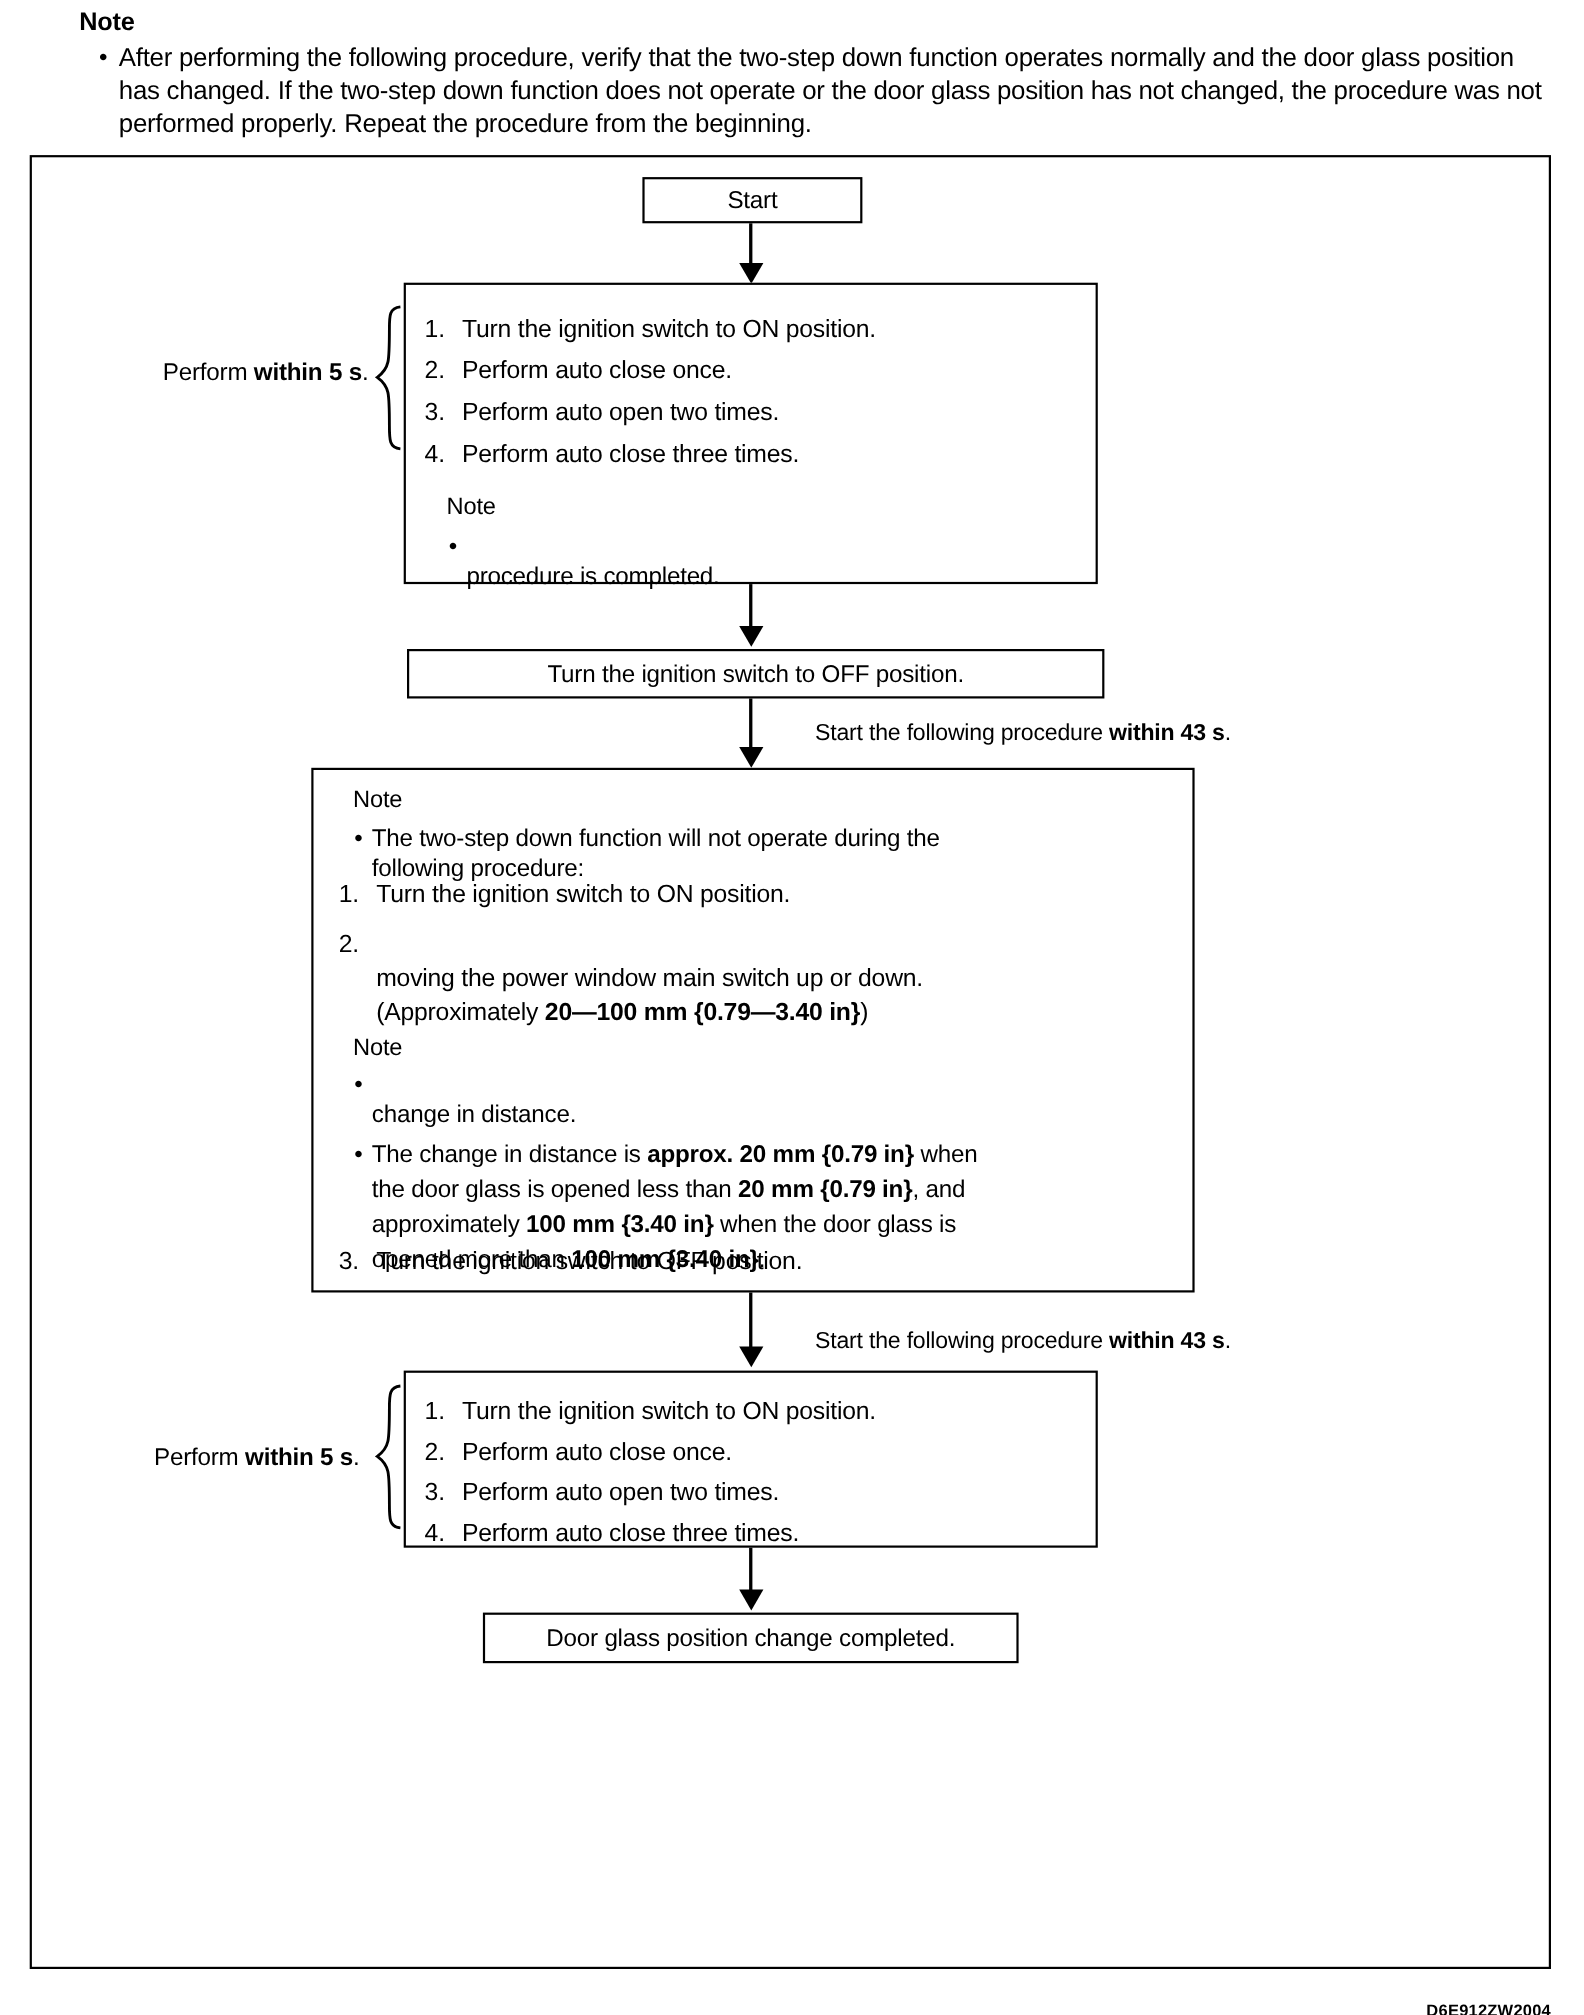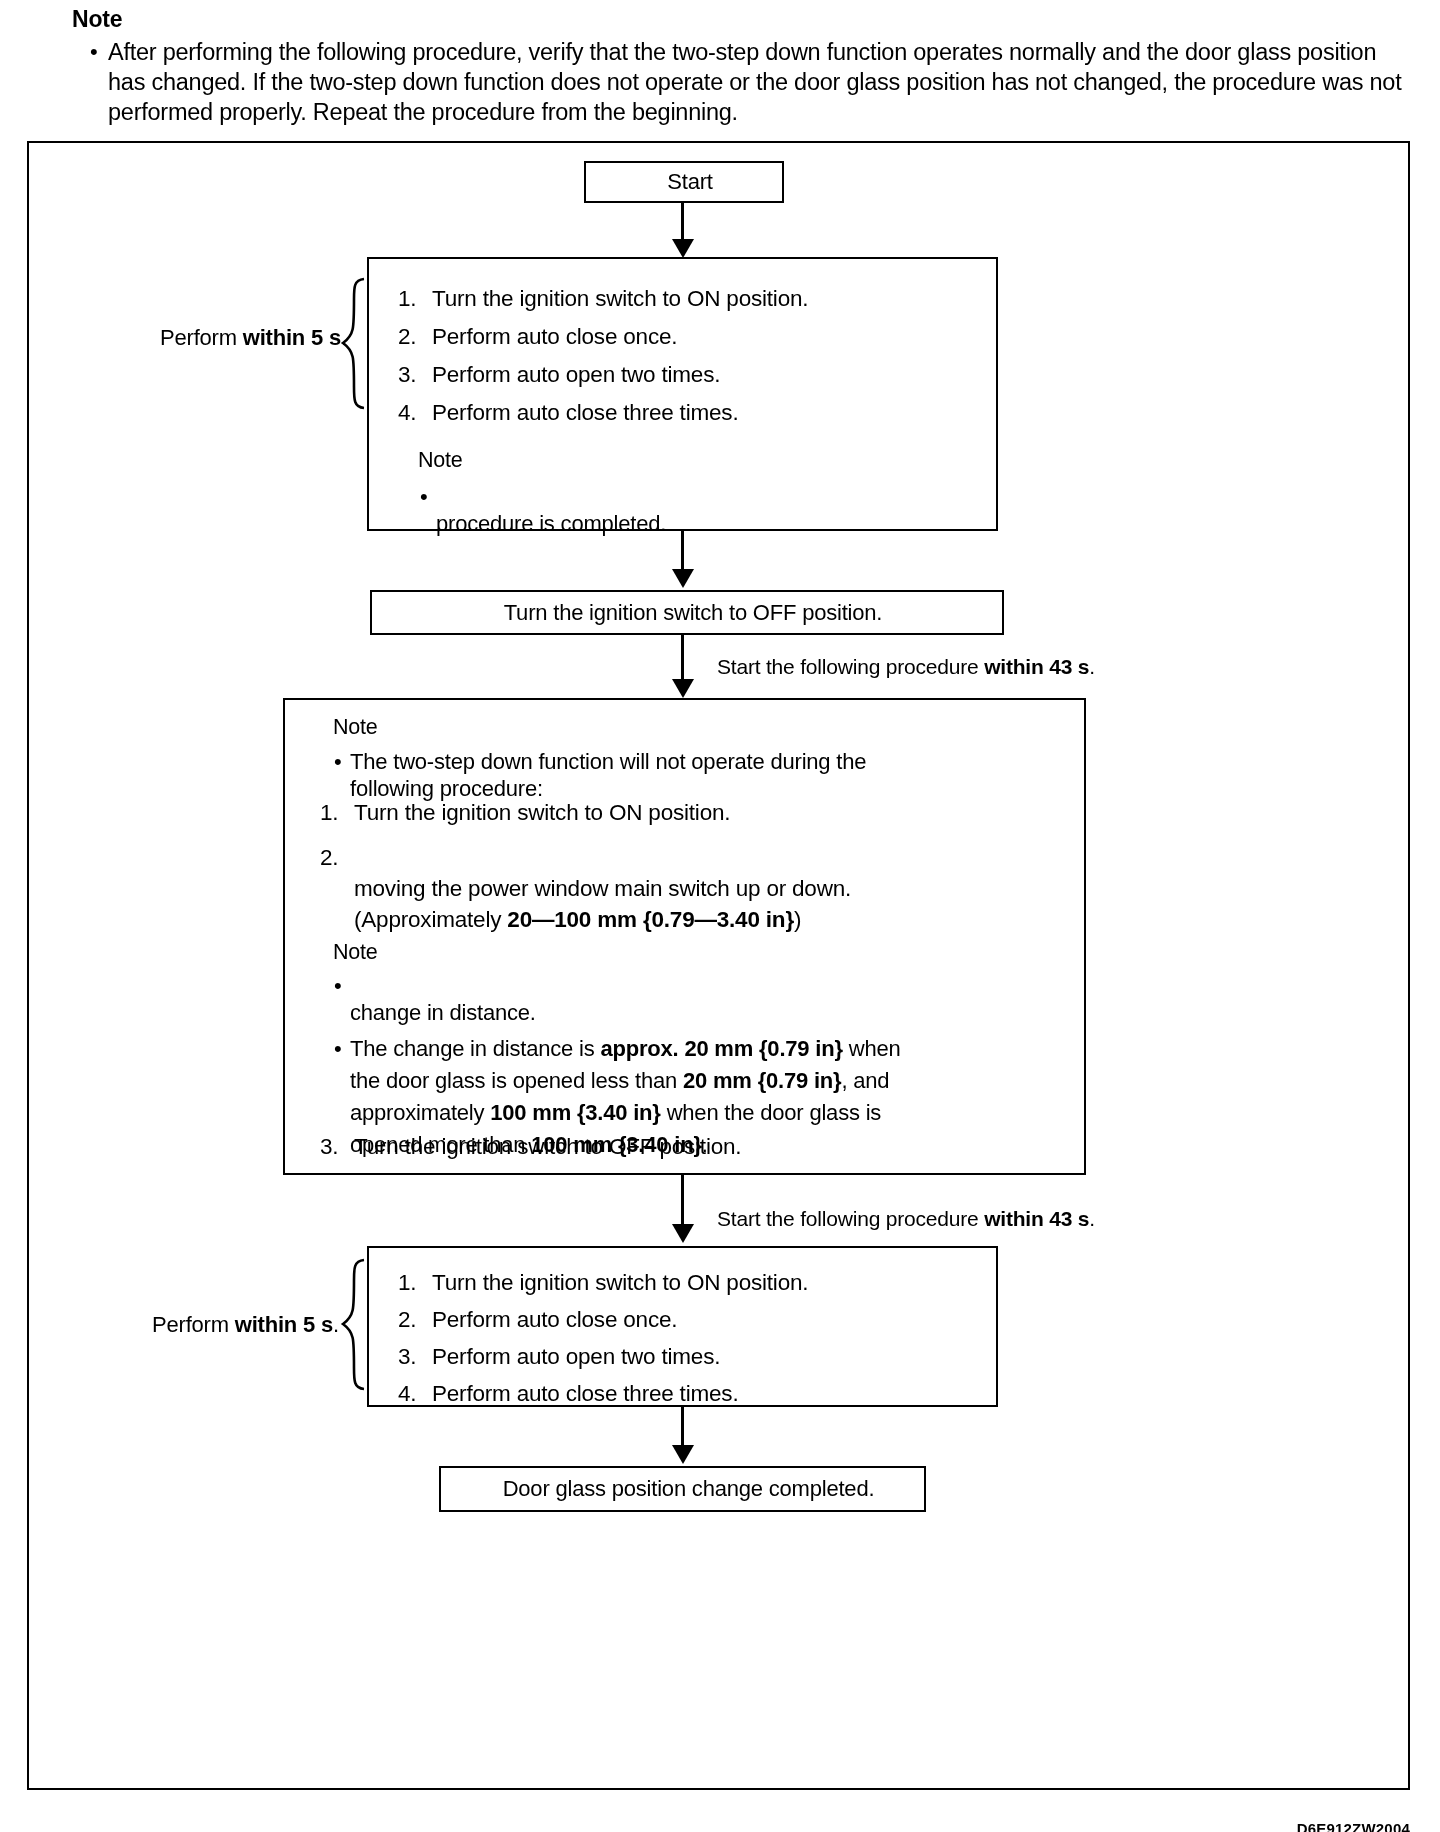--- a/index.html
+++ b/index.html
@@ -52,21 +52,21 @@
     position: absolute;
     left: 27px;
     top: 141px;
     width: 1383px;
     height: 1649px;
     border: 2px solid #000;
     box-sizing: border-box;
   }
 
   
-  .abs { position: absolute; box-sizing: border-box; padding-left: 12px; }
+  .abs { position: absolute; box-sizing: border-box; }
 
   .flowbox {
     border: 2.5px solid #000;
     background: #fff;
     box-sizing: border-box;
   }
 
   .center-label {
     display: flex;
     align-items: center;
@@ -109,20 +109,21 @@
     font-size: 22px;
     letter-spacing: -0.2px;
     white-space: nowrap;
   }
   .side-label b { font-weight: bold; }
 
   .edge-label {
     font-size: 21px;
     letter-spacing: -0.2px;
     white-space: nowrap;
+    margin-left: 36px;
   }
   .edge-label b { font-weight: bold; }
 
   
   .connector { position: absolute; }
   .connector .stem {
     position: absolute;
     left: 0;
     top: 0;
     width: 2.5px;

